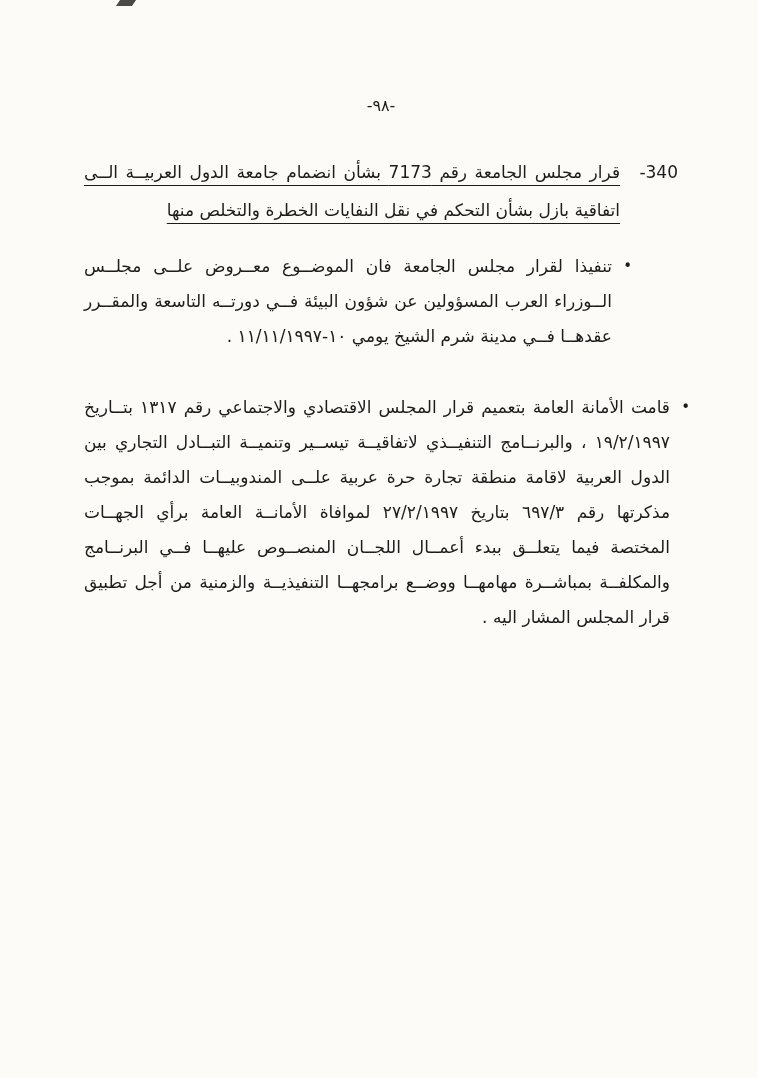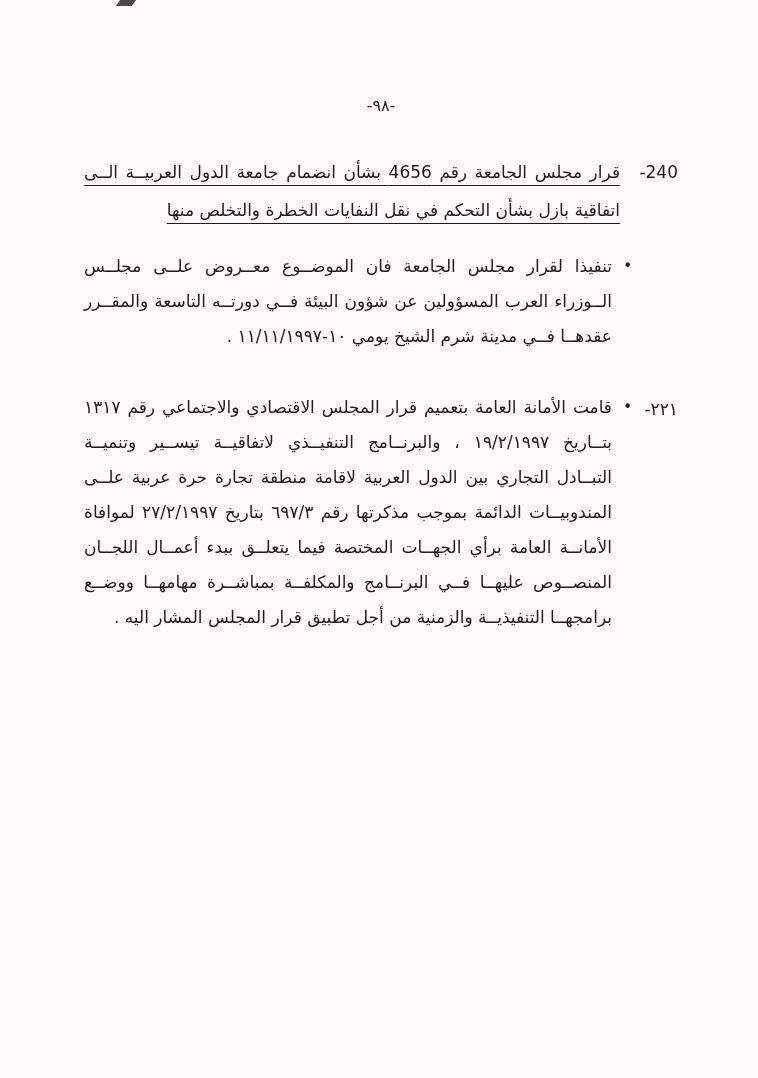--- a/index.html
+++ b/index.html
@@ -95,31 +95,30 @@
 <body>
 
 <div class="sheet">
 
   <div class="scan-mark"></div>
 
   <div class="page-number">-٩٨-</div>
 
 
   <section class="item">
-    <span class="item-num">240-</span>
+    <span class="item-num">340-</span>
     <div class="item-body">
-      <h2 class="heading">قرار مجلس الجامعة رقم 4656 بشأن انضمام جامعة الدول العربيــة الــى اتفاقية بازل بشأن التحكم في نقل النفايات الخطرة والتخلص منها</h2>
+      <h2 class="heading">قرار مجلس الجامعة رقم 7173 بشأن انضمام جامعة الدول العربيــة الــى اتفاقية بازل بشأن التحكم في نقل النفايات الخطرة والتخلص منها</h2>
       <p class="bullet">
         <span class="bullet-marker">•</span><span>تنفيذا لقرار مجلس الجامعة فان الموضــوع معــروض علــى مجلــس الــوزراء العرب المسؤولين عن شؤون البيئة فــي دورتــه التاسعة والمقــرر عقدهــا فــي مدينة شرم الشيخ يومي ١٠-١١/١١/١٩٩٧ .</span>
       </p>
     </div>
   </section>
 
   <section class="item">
-    <span class="item-num">٢٢١-</span>
     <div class="item-body">
       <p class="bullet">
         <span class="bullet-marker">•</span><span>قامت الأمانة العامة بتعميم قرار المجلس الاقتصادي والاجتماعي رقم ١٣١٧ بتــاريخ ١٩/٢/١٩٩٧ ، والبرنــامج التنفيــذي لاتفاقيــة تيســير وتنميــة التبــادل التجاري بين الدول العربية لاقامة منطقة تجارة حرة عربية  علــى  المندوبيــات الدائمة بموجب مذكرتها رقم ٦٩٧/٣ بتاريخ ٢٧/٢/١٩٩٧ لموافاة الأمانــة العامة برأي الجهــات المختصة فيما يتعلــق ببدء أعمــال اللجــان المنصــوص عليهــا فــي البرنــامج والمكلفــة بمباشــرة مهامهــا ووضــع برامجهــا التنفيذيــة والزمنية من أجل تطبيق قرار المجلس المشار اليه .</span>
       </p>
     </div>
   </section>
 
 </div>
 
 </body></html>

